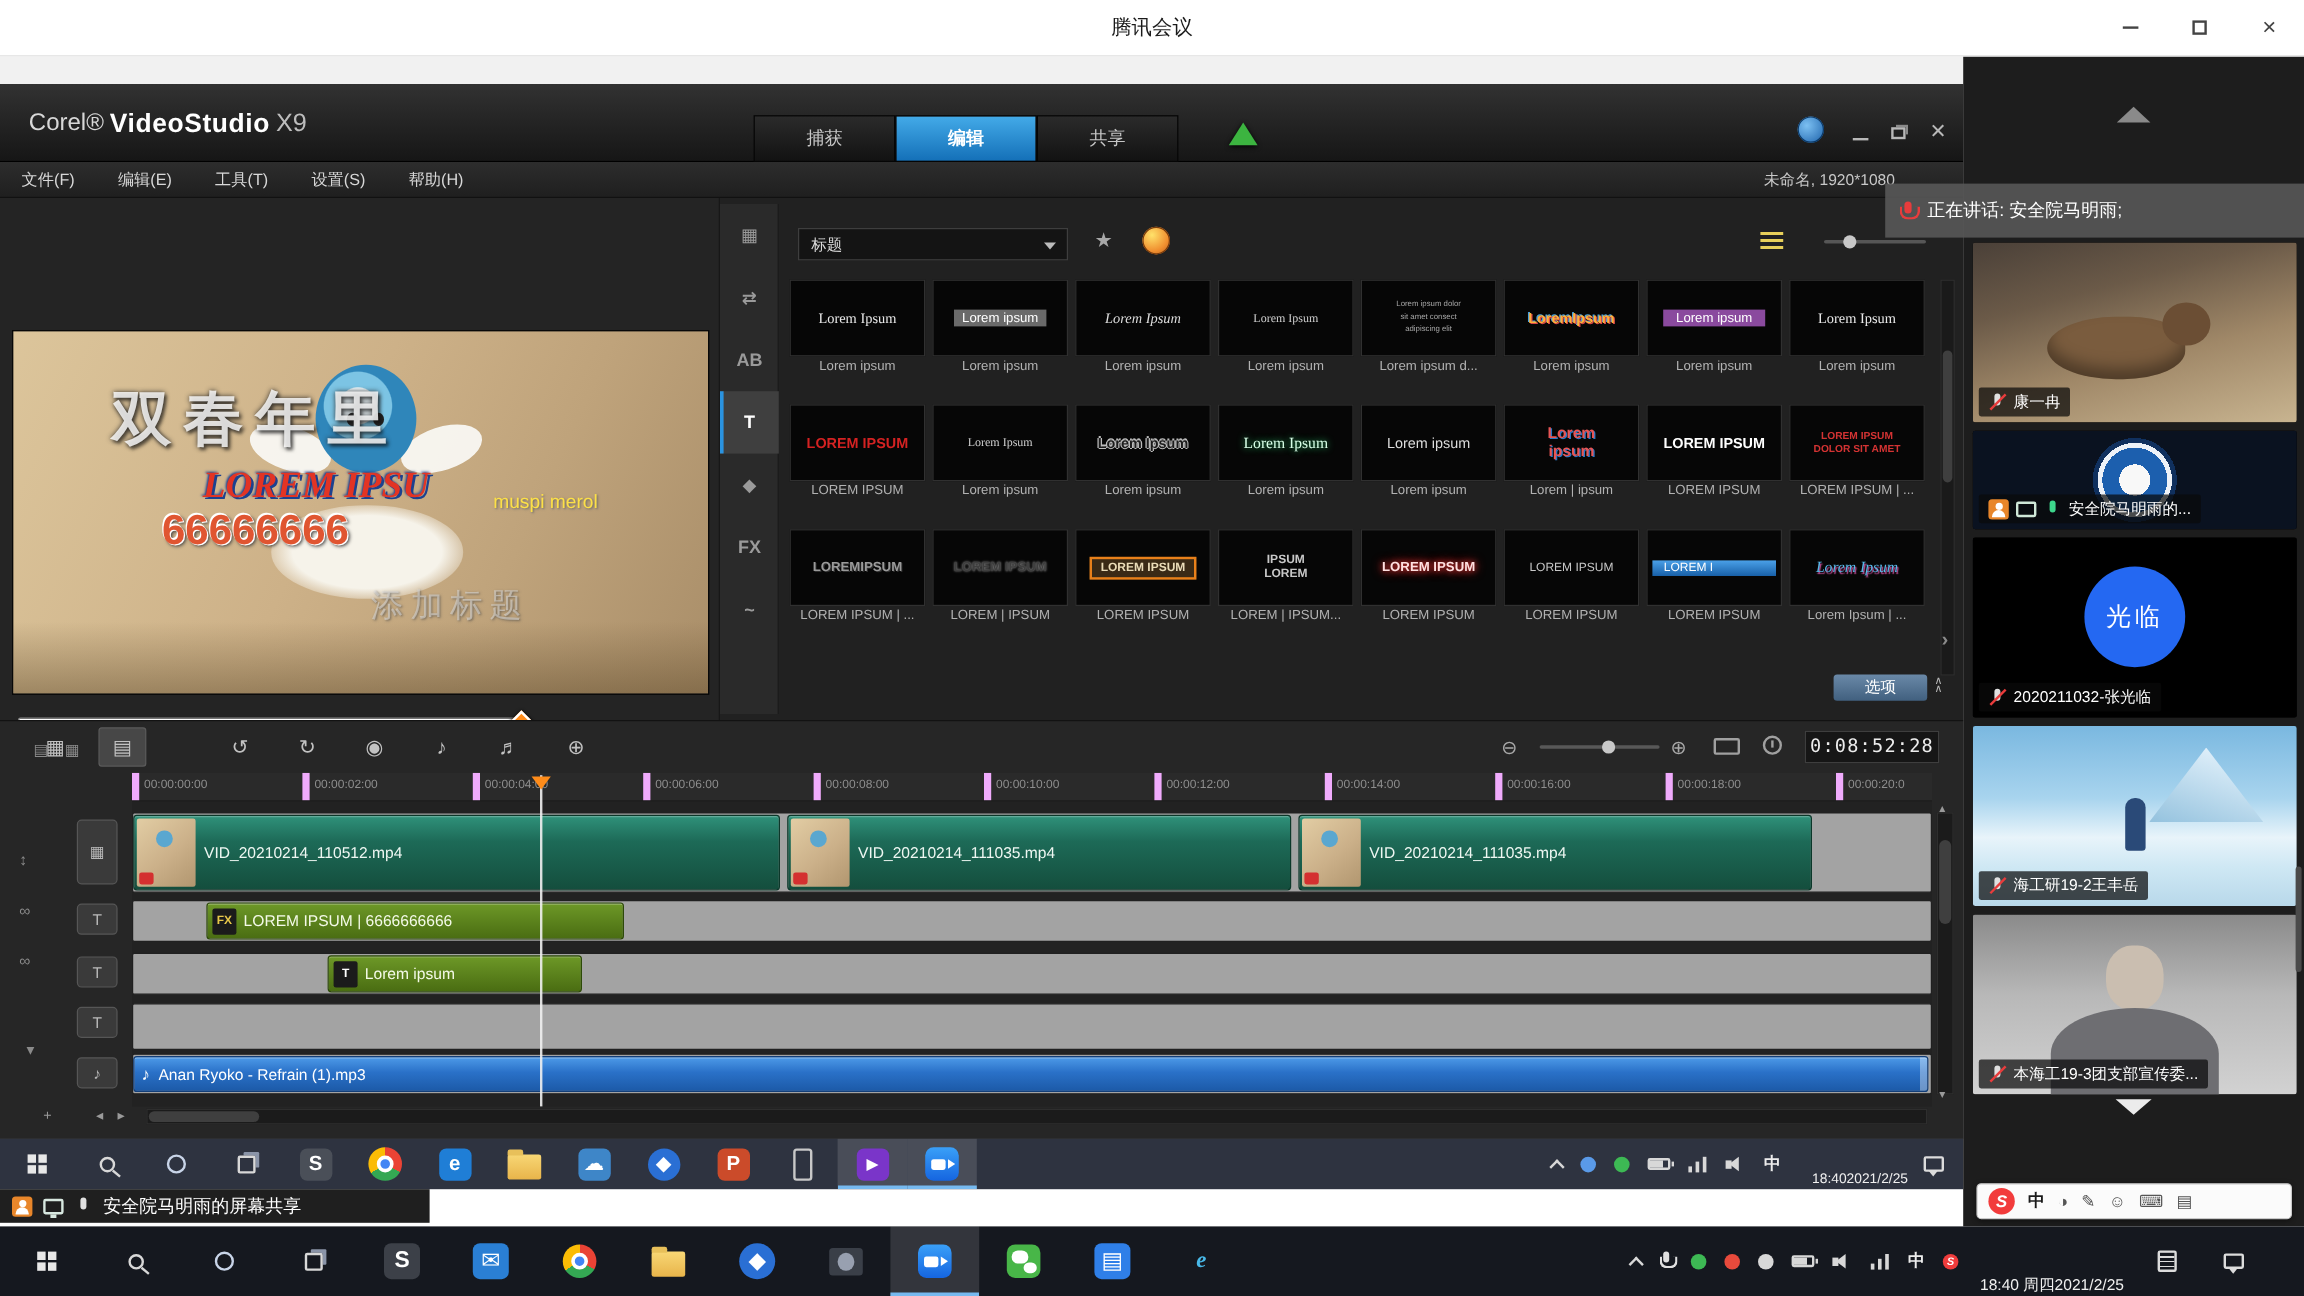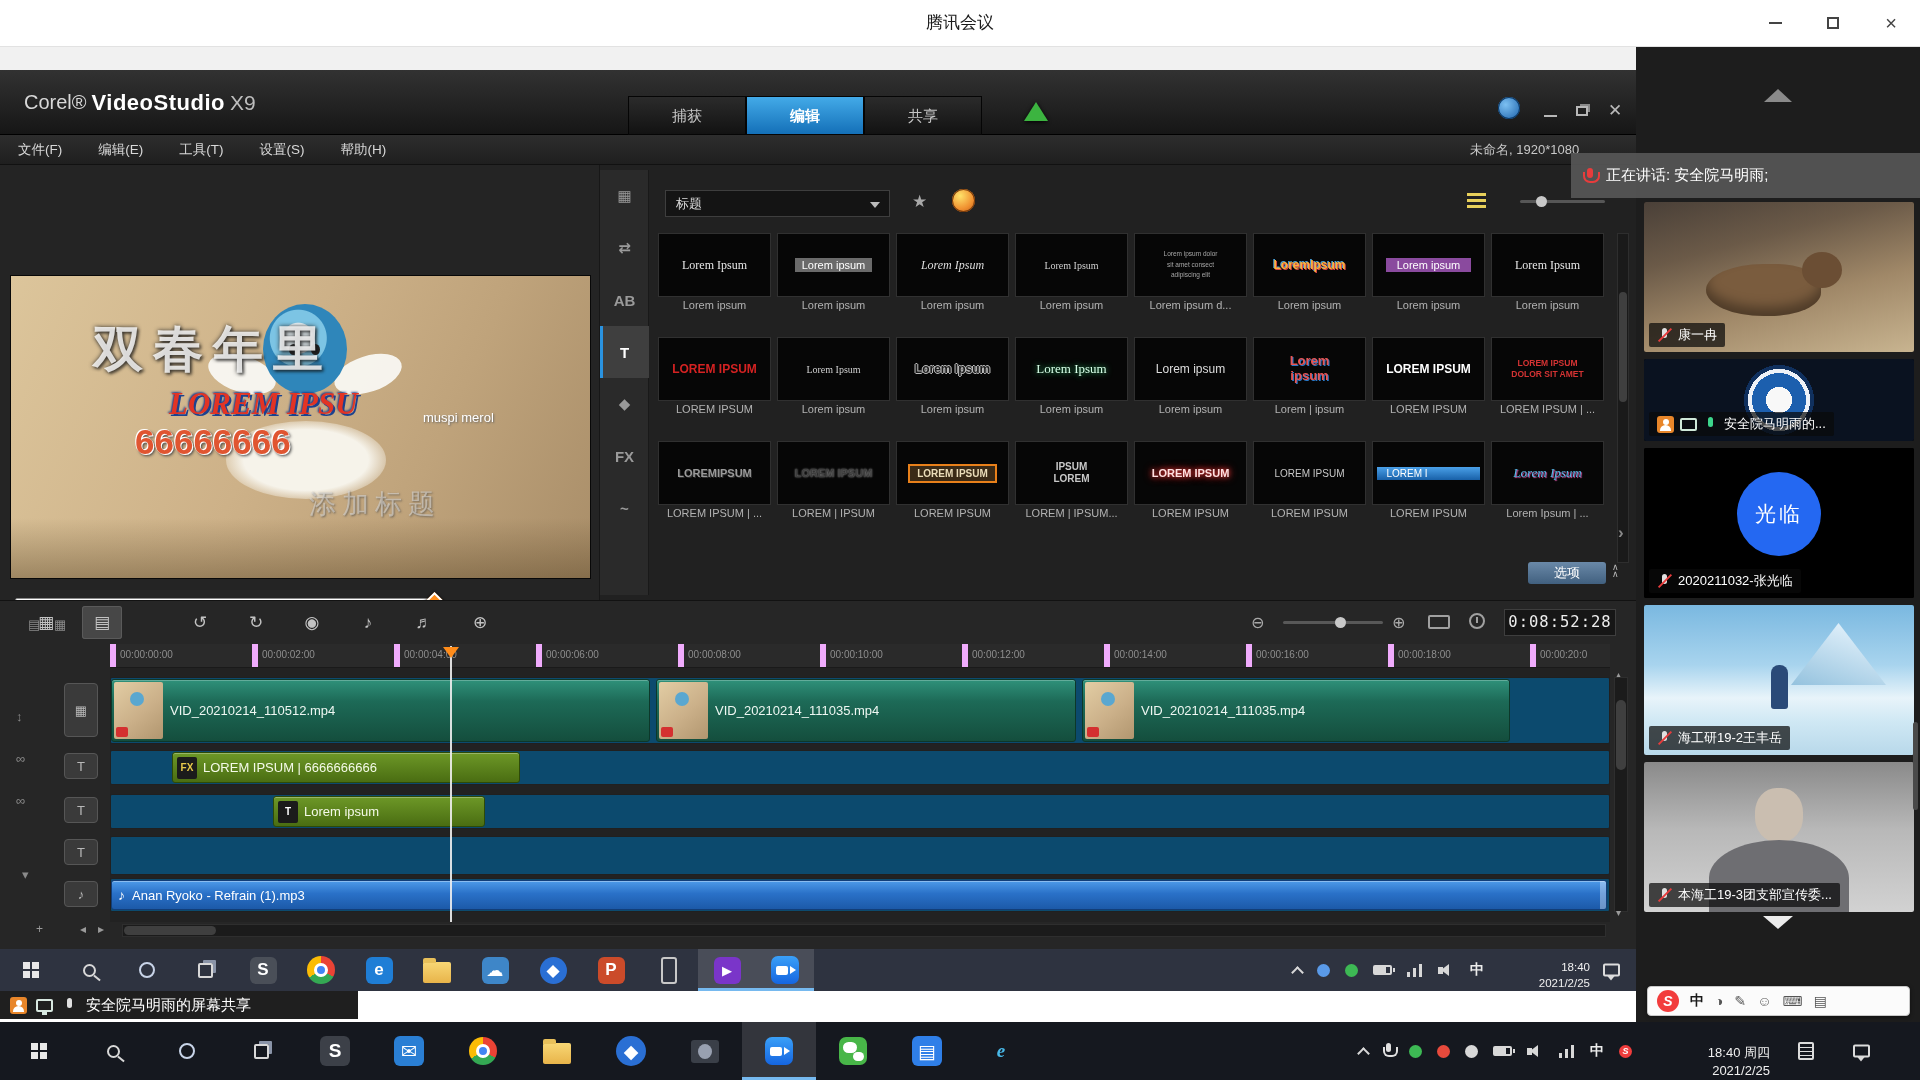--- a/index.html
+++ b/index.html
@@ -46,21 +46,21 @@
 .pv-shade{position:absolute;left:0;bottom:0;width:100%;height:60px;background:linear-gradient(transparent,rgba(90,70,40,.45))}
 .toy-fluff{position:absolute;left:215px;top:145px;width:160px;height:78px;border-radius:50%;background:radial-gradient(ellipse,#f6f3ea 0 55%,rgba(246,243,234,.25) 75%,transparent 80%)}
 .toy-head{position:absolute;left:252px;top:28px;width:84px;height:90px;border-radius:50%;background:radial-gradient(circle at 42% 38%,#eef8fc 0 15px,#7cc4e4 16px 28px,#2f86ba 29px)}
 .toy-eye1,.toy-eye2{position:absolute;top:68px;width:9px;height:11px;border-radius:50%;background:#222}
 .toy-eye1{left:278px}.toy-eye2{left:300px}
 .toy-wing1,.toy-wing2{position:absolute;top:80px;width:70px;height:36px;border-radius:50%;background:rgba(250,250,246,.92)}
 .toy-wing1{left:196px;transform:rotate(18deg)}.toy-wing2{left:322px;transform:rotate(-18deg)}
 .ov-title{position:absolute;left:82px;top:40px;font-size:50px;font-weight:bold;letter-spacing:10px;color:rgba(255,255,255,.82);text-shadow:0 0 4px rgba(40,40,40,.9),2px 2px 3px rgba(0,0,0,.55)}
 .ov-lorem{position:absolute;left:158px;top:110px;font-family:"Liberation Serif",serif;font-style:italic;font-weight:bold;font-size:31px;color:#e23424;text-shadow:2px 2px 0 #1c418f,-1px -1px 2px #1c418f}
 .ov-num{position:absolute;left:124px;top:146px;font-weight:bold;font-size:35px;color:#e05531;text-shadow:-1px -1px 0 #fff,1px 1px 0 #fff,2px 2px 3px #444}
-.ov-mirror{position:absolute;left:412px;top:134px;font-size:13px;color:#ffffff;text-shadow:1px 1px 2px #666}
+.ov-mirror{position:absolute;left:400px;top:134px;font-size:16px;color:#fde047;text-shadow:1px 1px 2px #666}
 .ov-ph{position:absolute;left:298px;top:210px;font-size:27px;letter-spacing:6px;color:rgba(220,220,220,.55);text-shadow:1px 1px 2px rgba(70,70,70,.6)}
 
 .seekbar{position:absolute;left:15px;top:433px;width:426px;height:12px;background:linear-gradient(#fff,#d6d6d6);border-radius:2px;border:1px solid #888}
 .seek-diamond{position:absolute;left:427px;top:430px;width:15px;height:15px;background:#ff8c1a;border:2px solid #fff;transform:rotate(45deg);box-shadow:0 0 3px #000}
 .trim-handle{position:absolute;left:15px;top:447px;width:13px;height:11px;background:#e8e8e8;border:1px solid #777}
 .trim-arrow{position:absolute;left:6px;top:447px;width:0;height:0;border-top:6px solid transparent;border-bottom:6px solid transparent;border-right:8px solid #ff8c1a}
 .mark-in,.mark-out{position:absolute;top:434px;font-size:19px;color:#c8c8c8}
 .mark-in{left:459px}.mark-out{left:488px}
 .ic-scissors{position:absolute;left:521px;top:434px;font-size:17px;color:#c8c8c8}
 .ic-scissors::before{content:"✂"}
@@ -148,21 +148,21 @@
 .tl-slider{position:absolute;left:1283px;top:20px;width:100px;height:3px;background:#585858;border-radius:2px}
 .tl-slider i{position:absolute;left:52px;top:-4px;width:11px;height:11px;border-radius:50%;background:#c8c8c8}
 .tl-zoomin{position:absolute;left:1392px;top:12px;font-size:16px;color:#a8a8a8}
 .tl-fit{position:absolute;left:1428px;top:14px;width:22px;height:14px;border:2px solid #a0a0a0;border-radius:2px}
 .tl-clockic{position:absolute;left:1469px;top:12px;width:16px;height:16px;border:2px solid #a0a0a0;border-radius:50%}
 .tl-clockic::before{content:"";position:absolute;left:5px;top:2px;width:2px;height:6px;background:#a0a0a0}
 .tl-timecode{position:absolute;left:1504px;top:8px;width:112px;height:27px;background:#161616;border:1px solid #3e3e3e;color:#ededed;font-size:15.5px;letter-spacing:1px;text-align:center;line-height:25px;font-family:"DejaVu Sans Mono",monospace}
 .tl-ruler{position:absolute;left:110px;top:43px;width:1500px;height:24px;background:#2a2a2a;border-bottom:1px solid #1a1a1a;display:flex;overflow:hidden}
 .tick{flex:0 0 142px;height:100%;border-left:6px solid #f0abfc;color:#8e8e8e;font-size:10px;padding:5px 0 0 4px;white-space:nowrap}
 .tracks{position:absolute;left:110px;top:67px;width:1500px;height:254px;background:#222}
-.trow{position:absolute;left:0;width:1500px;background:#0c4a6e;border:1px solid #202020;border-radius:2px}
+.trow{position:absolute;left:0;width:1500px;background:#a3a3a3;border:1px solid #202020;border-radius:2px}
 .row-video{top:9px;height:67px}
 .row-t1{top:82px;height:35px}
 .row-t2{top:126px;height:35px}
 .row-t3{top:168px;height:39px}
 .row-music{top:210px;height:34px}
 .clip{position:absolute;top:1px;bottom:1px;border-radius:3px;overflow:hidden;display:flex;align-items:center}
 .vclip{background:linear-gradient(180deg,#2f917a 0%,#1d6a57 35%,#144e3d 100%);border:1px solid #0c382a;box-shadow:inset 0 1px 0 rgba(255,255,255,.25)}
 .vclip .nm{margin-left:58px;color:#eef7f2;font-size:13px;white-space:nowrap;overflow:hidden}
 .vthumb{position:absolute;left:2px;top:2px;bottom:2px;width:49px;background:linear-gradient(140deg,#e2cda4 0%,#cbb089 55%,#b1966f 100%);border-radius:2px}
 .vthumb::before{content:"";position:absolute;left:16px;top:10px;width:14px;height:14px;border-radius:50%;background:#5aa7d0}
@@ -195,21 +195,21 @@
 .app.active{background:rgba(255,255,255,.13);box-shadow:inset 0 -3px 0 #76b9ef}
 .app b{width:27px;height:27px;border-radius:6px;font-weight:bold;font-size:17px;color:#fff}
 .app b:empty{display:none}
 .app.round b{border-radius:50%}
 .tray{position:absolute;top:0;height:100%;display:flex;align-items:center;gap:15px}
 .pbar .tray{right:152px}
 .tray-it{display:flex;align-items:center;justify-content:center;height:100%}
 .tray-it b{color:#e8e8e8;font-size:13px;border-radius:50%}
 .tray-it b:empty{display:none}
 .tray-it.dot b{width:13px;height:13px;font-size:9px;font-weight:bold;color:#fff}
-.timeblock{position:absolute;top:0;height:100%;display:flex;flex-direction:column;justify-content:flex-end;align-items:flex-end;color:#f0f0f0;line-height:1.4}
+.timeblock{position:absolute;top:0;height:100%;display:flex;flex-direction:row;justify-content:space-between;align-items:flex-end;color:#f0f0f0;line-height:1.4}
 .pbar .timeblock{right:46px;font-size:11.5px}
 .chat-ic{position:absolute;top:50%;transform:translateY(-50%);width:17px;height:13px;border:2px solid #dcdcdc;border-radius:2px}
 .chat-ic::after{content:"";position:absolute;left:2px;bottom:-6px;border-left:4px solid transparent;border-right:4px solid transparent;border-top:5px solid #dcdcdc}
 .pbar .chat-ic{right:16px}
 
 
 .share-ind{left:0;top:991px;width:358px;height:28px;background:rgba(14,14,14,.93);display:flex;align-items:center;gap:9px;padding:0 10px;z-index:40}
 .share-ind .txt{color:#fff;font-size:15px;white-space:nowrap}
 
 

